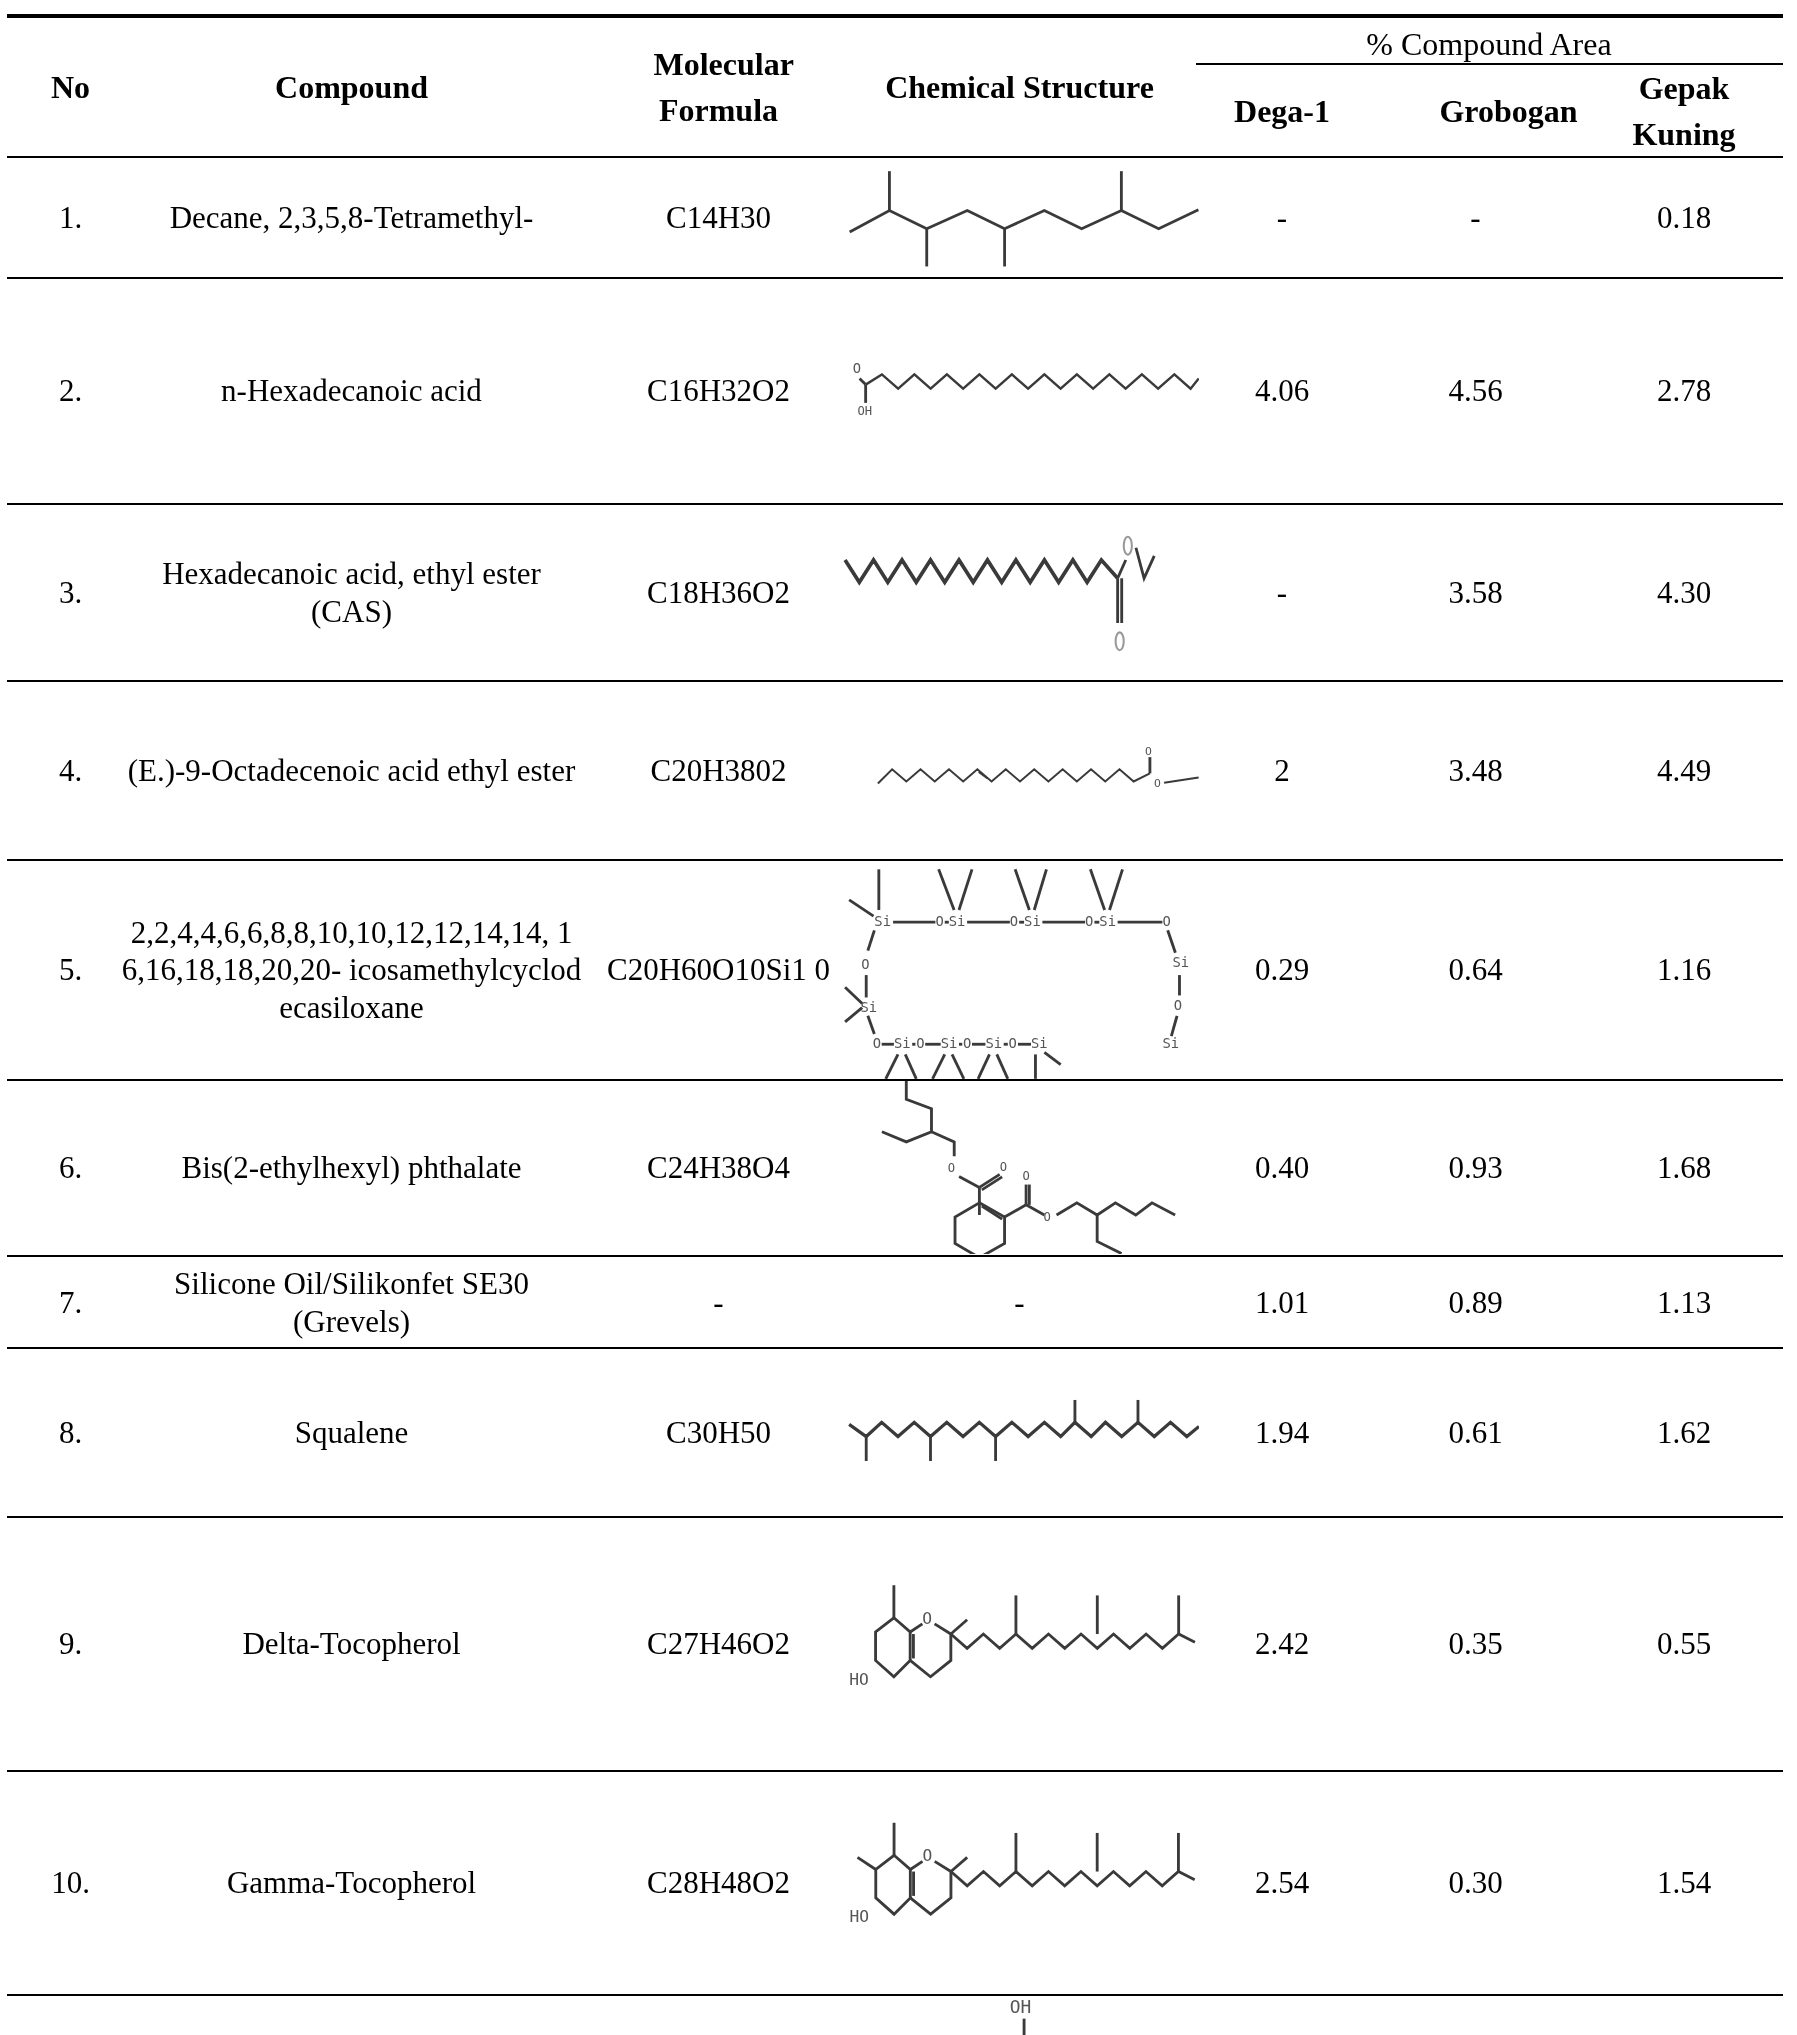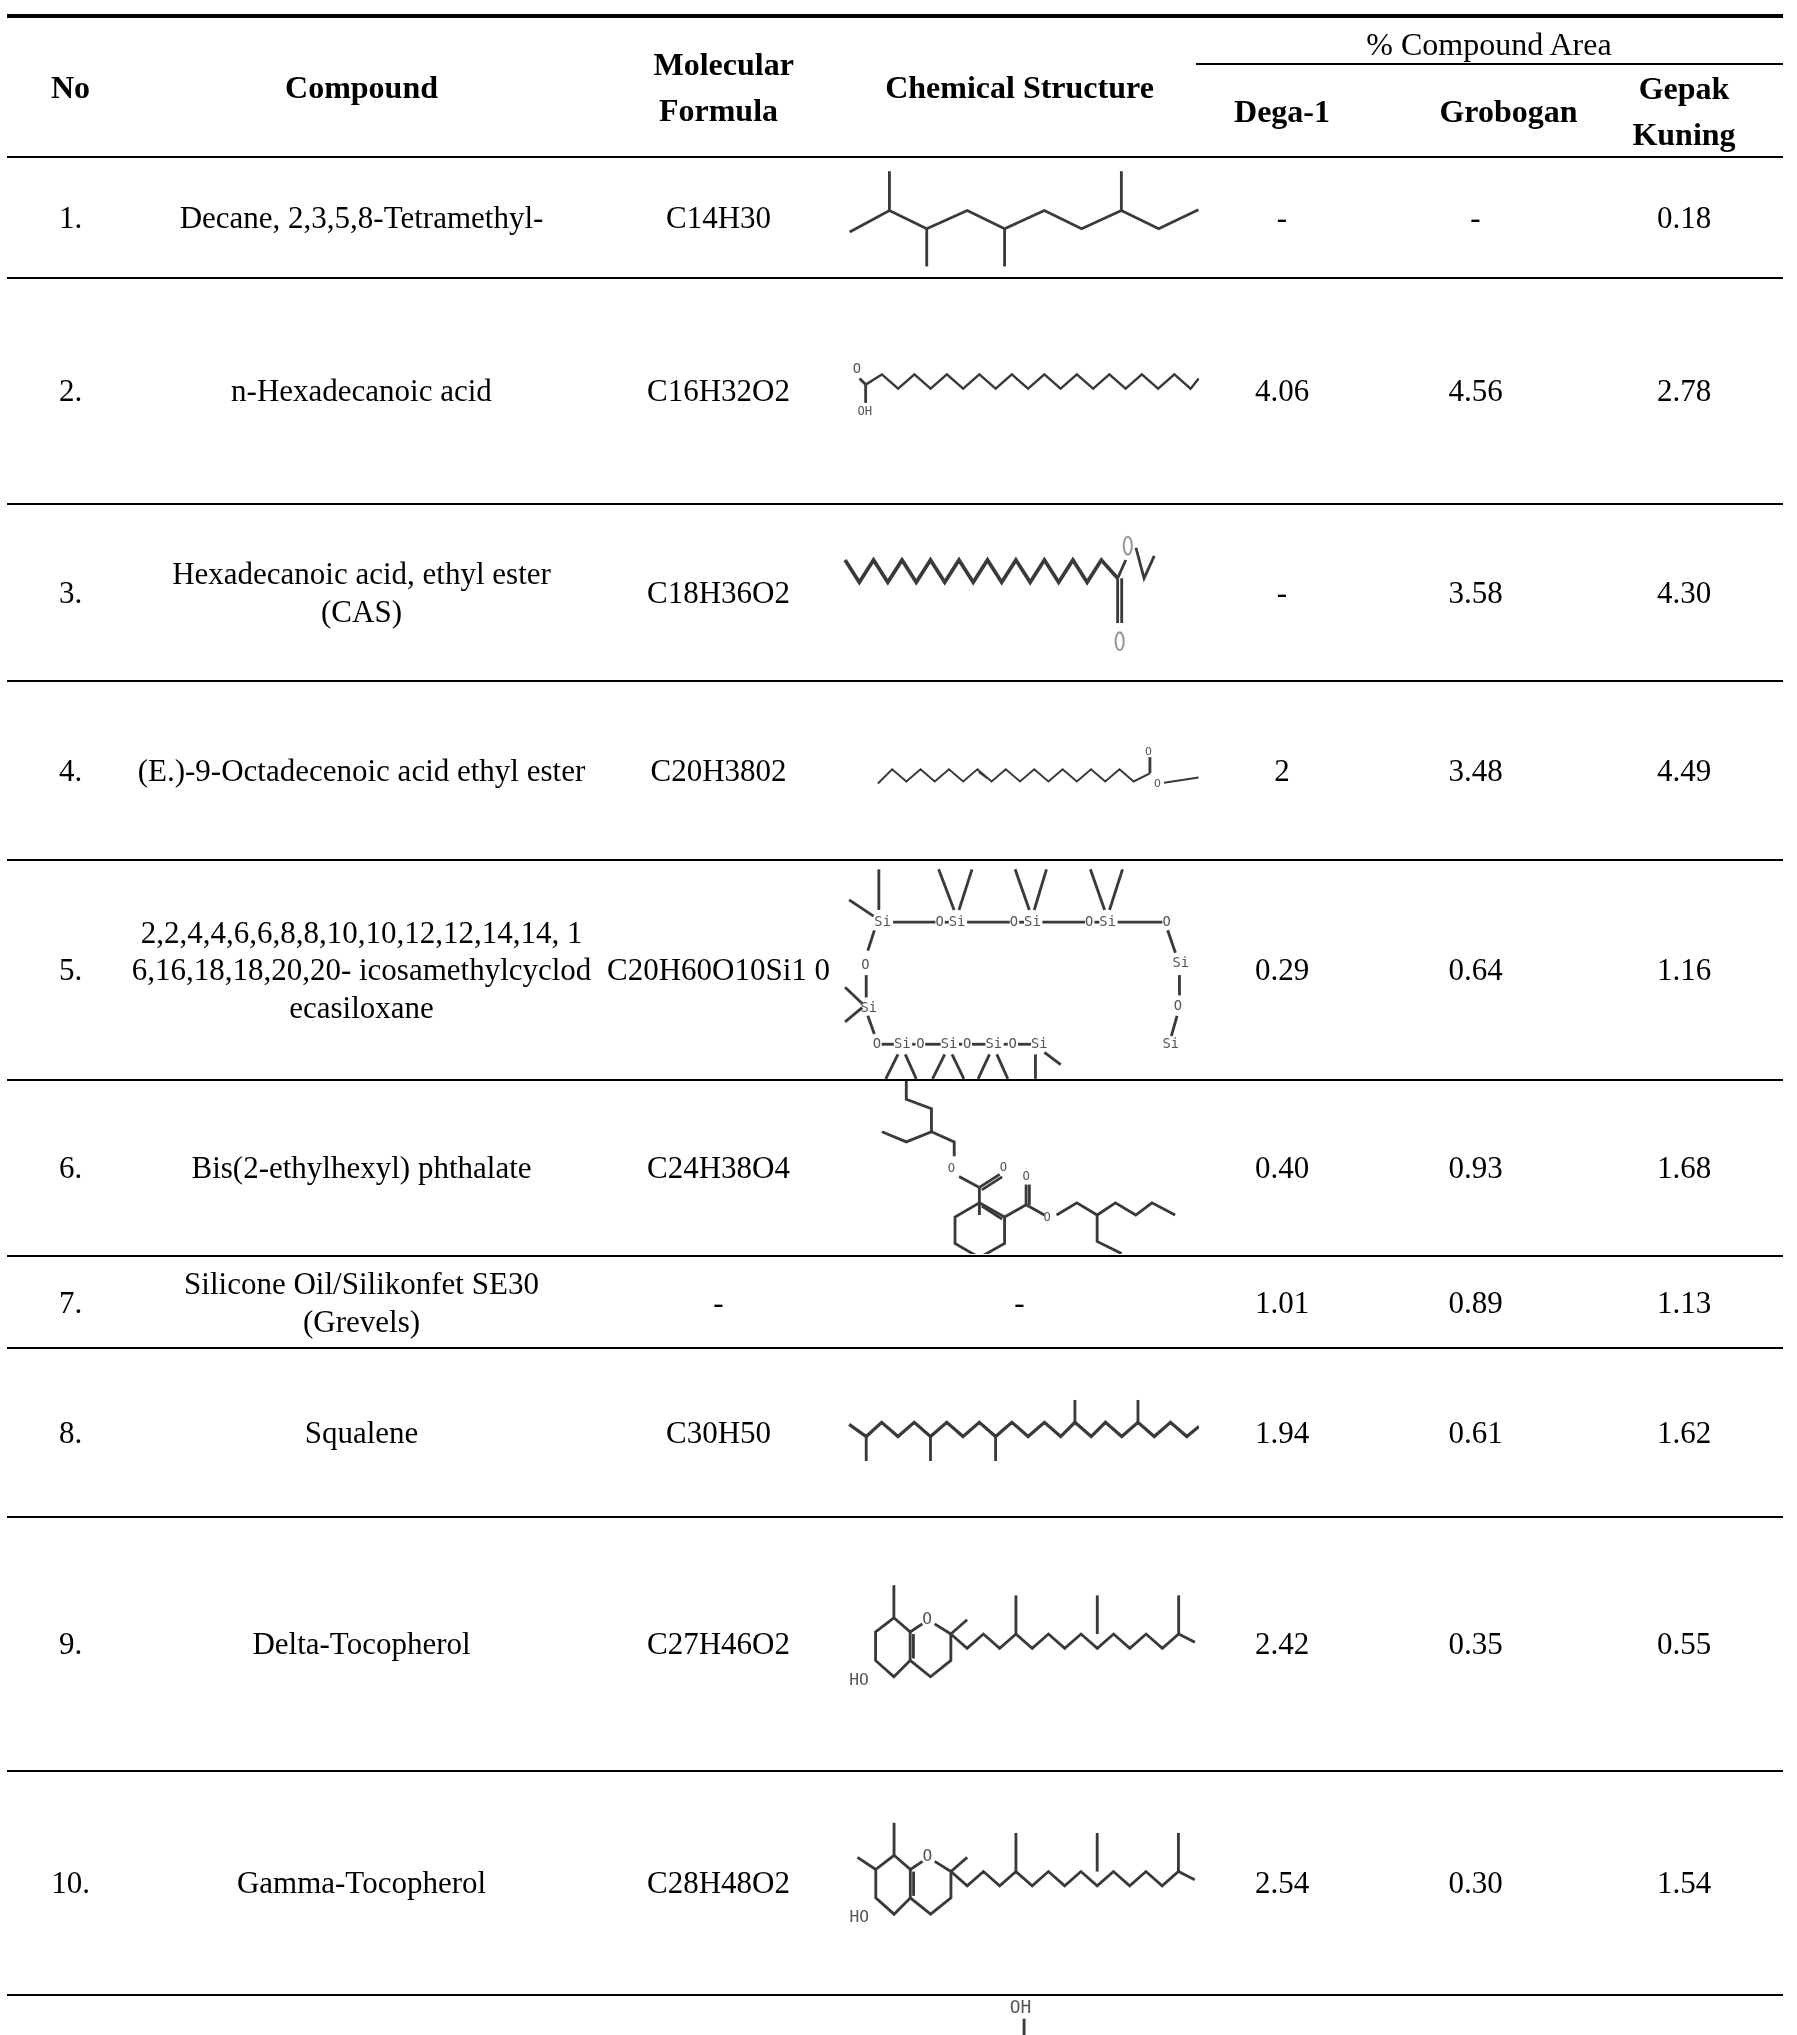--- a/index.html
+++ b/index.html
@@ -4,21 +4,21 @@
 <style>
   html, body { margin: 0; padding: 0; background: #ffffff; }
   body { width: 1798px; height: 2414px; position: relative; overflow: hidden;
          font-family: "Liberation Serif", "DejaVu Serif", serif; color: #000; }
   .rule { position: absolute; background: #000; }
   .row { position: absolute; left: 6.5px; width: 1776px; }
   .cell { position: absolute; top: 0; height: 100%; display: flex; align-items: center; justify-content: center;
           text-align: center; font-size: 31px; line-height: 1.2; }
   .hdr { font-weight: bold; font-size: 32px; line-height: 1.45; }
   .c-no { left: 4px; width: 120px; }
-  .c-cmp { left: 120px; width: 470px; }
+  .c-cmp { left: 110px; width: 470px; }
   .c-mf { left: 590px; width: 244px; }
   .c-st { left: 834px; width: 358px; text-align: center; }
   .c-d1 { left: 1192px; width: 167px; }
   .c-gr { left: 1359px; width: 220px; }
   .c-gk { left: 1579px; width: 197px; }
   .cell svg { display: block; }
   .mol line, .mol polyline, .mol path, .mol polygon, .mol circle { stroke: #3a3a3a; stroke-width: 7; fill: none; stroke-linejoin: miter; }
   .mol text { font-family: "DejaVu Sans Mono", "Liberation Mono", monospace; fill: #555; font-size: 34px; stroke: none; }
 </style>
 </head>

